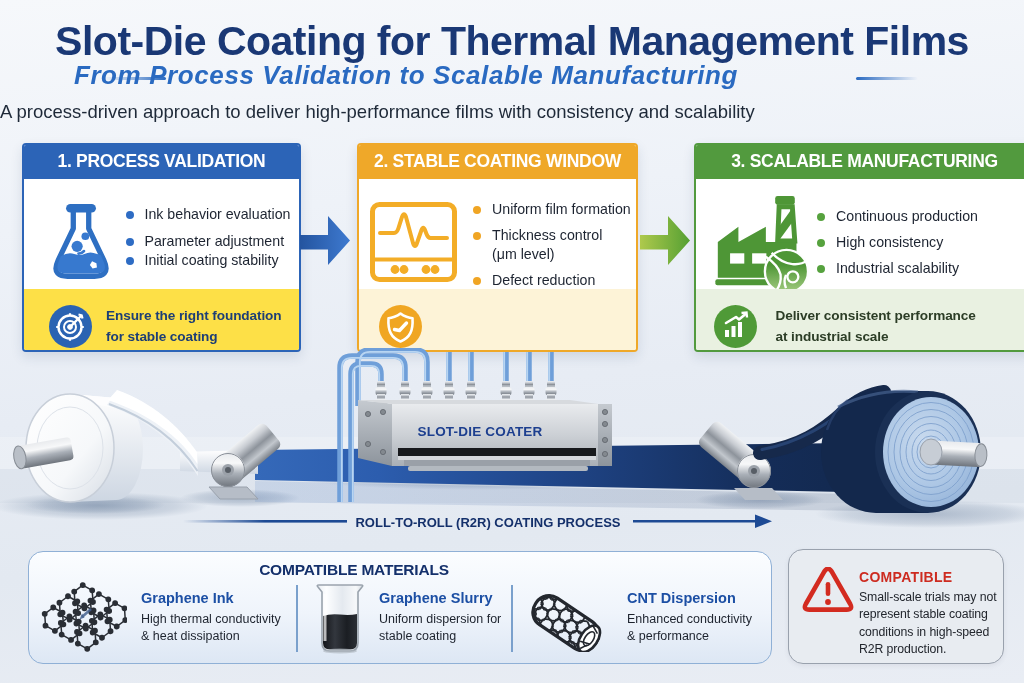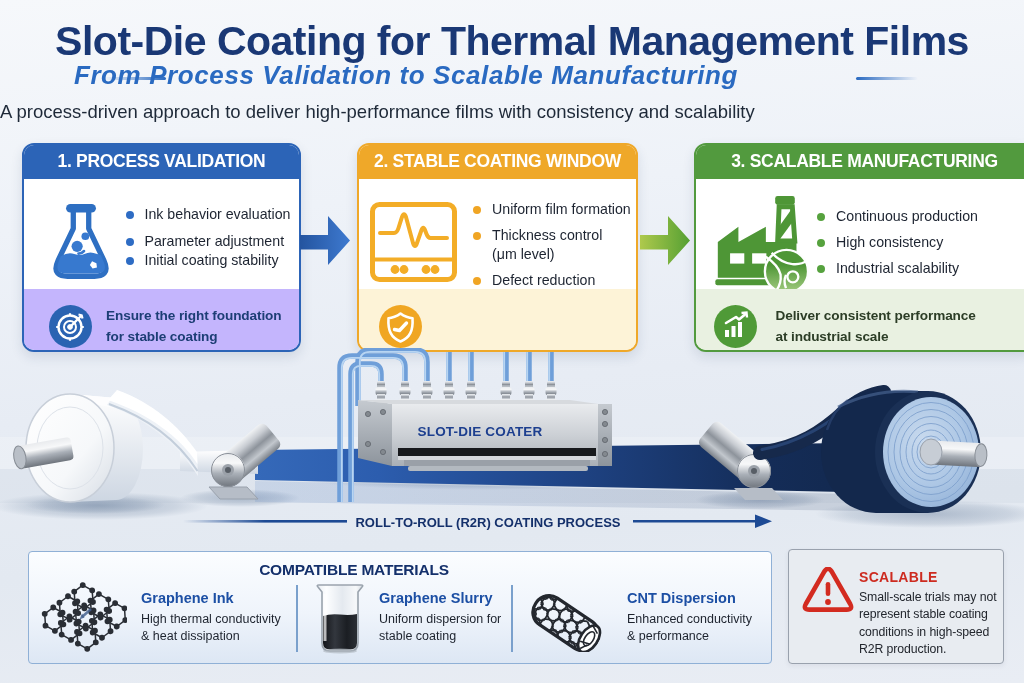--- a/index.html
+++ b/index.html
@@ -9,48 +9,48 @@
 .abs{position:absolute}
 h1{position:absolute;top:21px;left:0;width:1024px;text-align:center;line-height:1;
 font-size:41px;font-weight:bold;color:#1a3875;letter-spacing:-.5px}
 .sub{position:absolute;top:60.5px;left:0;width:812px;text-align:center;line-height:1.1;
 font-size:26px;font-weight:bold;font-style:italic;color:#2a6ac1;letter-spacing:.6px}
 .subline{position:absolute;top:77px;height:3px;width:62px;border-radius:2px}
 .sl1{left:104px;background:linear-gradient(90deg,rgba(42,106,193,0),#2a6ac1)}
 .sl2{left:856px;background:linear-gradient(90deg,#2a6ac1,rgba(42,106,193,0))}
 .desc{position:absolute;top:101px;left:0;width:1024px;line-height:1.2;
 font-size:18.5px;color:#1e2938;letter-spacing:0}
-.card{position:absolute;top:143px;height:209px;border-radius:12px;overflow:hidden;
+.card{position:absolute;top:143px;height:209px;border-radius:4px;overflow:hidden;
 background:#fff;box-shadow:0 5px 12px rgba(40,60,100,.13)}
 .chead{height:34px;line-height:33px;text-align:center;color:#fff;
 font-size:17.5px;font-weight:bold;letter-spacing:-.3px}
 .cbody{display:flex;align-items:flex-start}
 .cbody ul{list-style:none}
 .cbody li{position:relative;font-size:14.2px;line-height:19px;color:#1d2431;padding-left:21px;white-space:nowrap}
 .cbody li:before{content:"";position:absolute;left:2px;top:6px;width:8px;height:8px;border-radius:50%}
 .cfoot{position:absolute;left:0;right:0;bottom:0;display:flex;align-items:center}
 .cfoot .txt{font-size:13.6px;font-weight:bold;line-height:21px;white-space:nowrap;letter-spacing:-.1px}
 #card1{left:22px;width:279px;border:2px solid #2c64b7}
 #card1 .chead{background:#2c64b7}
 #card1 li:before{background:#2e6cc4}
 #card1 li{margin-bottom:8px}
-#card1 .cfoot{height:61px;background:#c4b5fd;padding:13px 0 0 24.5px}
+#card1 .cfoot{height:61px;background:#fde047;padding:13px 0 0 24.5px}
 #card1 .cfoot .txt{color:#1d3e75;margin-left:14.5px}
 #card2{left:357px;width:281px;border:2px solid #efa829}
 #card2 .chead{background:#efa829}
 #card2 li:before{background:#f0a524}
 #card2 .cfoot{height:61px;background:#fdf3d7;padding:13px 0 0 19.5px}
 #card2 .cfoot .txt{color:#43391f;margin-left:16px}
 #card3{left:694px;width:341px;border:2px solid #529a3e}
 #card3 .chead{background:#529a3e}
 #card3 li:before{background:#56a23e}
 #card3 li{margin-bottom:7px}
 #card3 .cfoot{height:61px;background:#e9f1e1;padding:13px 0 0 17.5px}
 #card3 .cfoot .txt{color:#2c3d26;margin-left:19px}
-.panel{position:absolute;border-radius:4px}
+.panel{position:absolute;border-radius:15px}
 #mats{left:28px;top:551px;width:744px;height:113px;border:1.5px solid #8fb0d6;
 background:linear-gradient(180deg,#fbfdff 0%,#eff4fb 55%,#dde7f4 100%)}
 #mats .ptitle{position:absolute;top:9px;left:0;width:650px;text-align:center;
 font-size:15.5px;font-weight:bold;color:#14306b;letter-spacing:-.2px}
 .mitem{position:absolute;top:30px}
 .mname{font-size:14.5px;font-weight:bold;color:#1c4fa4;margin-bottom:5px}
 .msub{font-size:12.5px;color:#1d232e;line-height:17px}
 .mdiv{position:absolute;top:33px;width:1.5px;height:67px;background:#7aa0cc}
 #warn{left:788px;top:549px;width:216px;height:115px;border:1.5px solid #99a1ad;
 background:#e8ecf1;box-shadow:0 2px 5px rgba(60,70,90,.08)}
@@ -651,15 +651,15 @@
   <div class="mname">CNT Dispersion</div>
   <div class="msub">Enhanced conductivity<br>&amp; performance</div>
  </div>
 </div>
 <div class="panel" id="warn">
  <svg class="abs" style="left:13px;top:17px" width="52" height="48" viewBox="0 0 52 48">
   <path d="M22.4 4.4 q3.6 -5.4 7.2 0 L48.2 37 q3 5.6 -3.6 5.6 H7.4 q-6.6 0 -3.6 -5.6 Z" fill="none" stroke="#d32b20" stroke-width="4.6" stroke-linejoin="round"></path>
   <rect x="23.7" y="15" width="4.6" height="14" rx="2.3" fill="#d32b20"></rect>
   <circle cx="26" cy="35" r="2.9" fill="#d32b20"></circle>
  </svg>
- <div class="wtitle">SCALABLE</div>
+ <div class="wtitle">COMPATIBLE</div>
  <div class="wtxt">Small-scale trials may not represent stable coating conditions in high-speed R2R production.</div>
 </div>
 
 </body></html>

